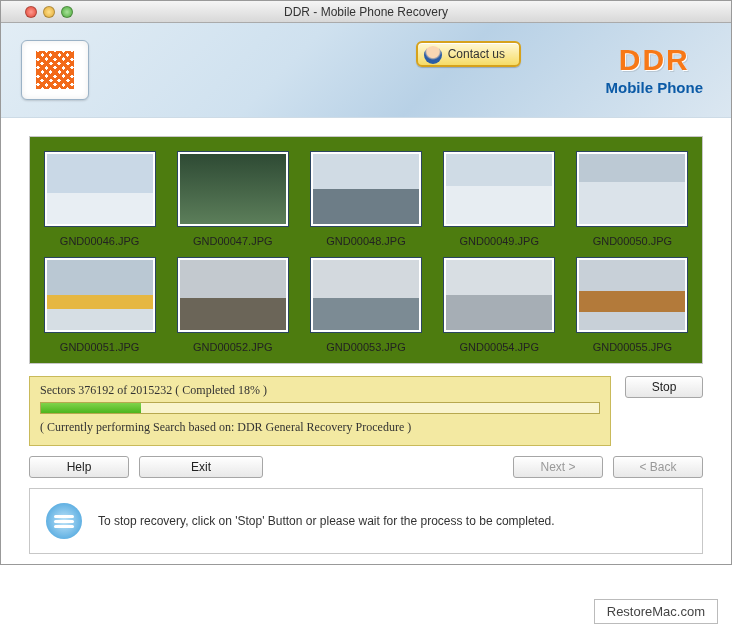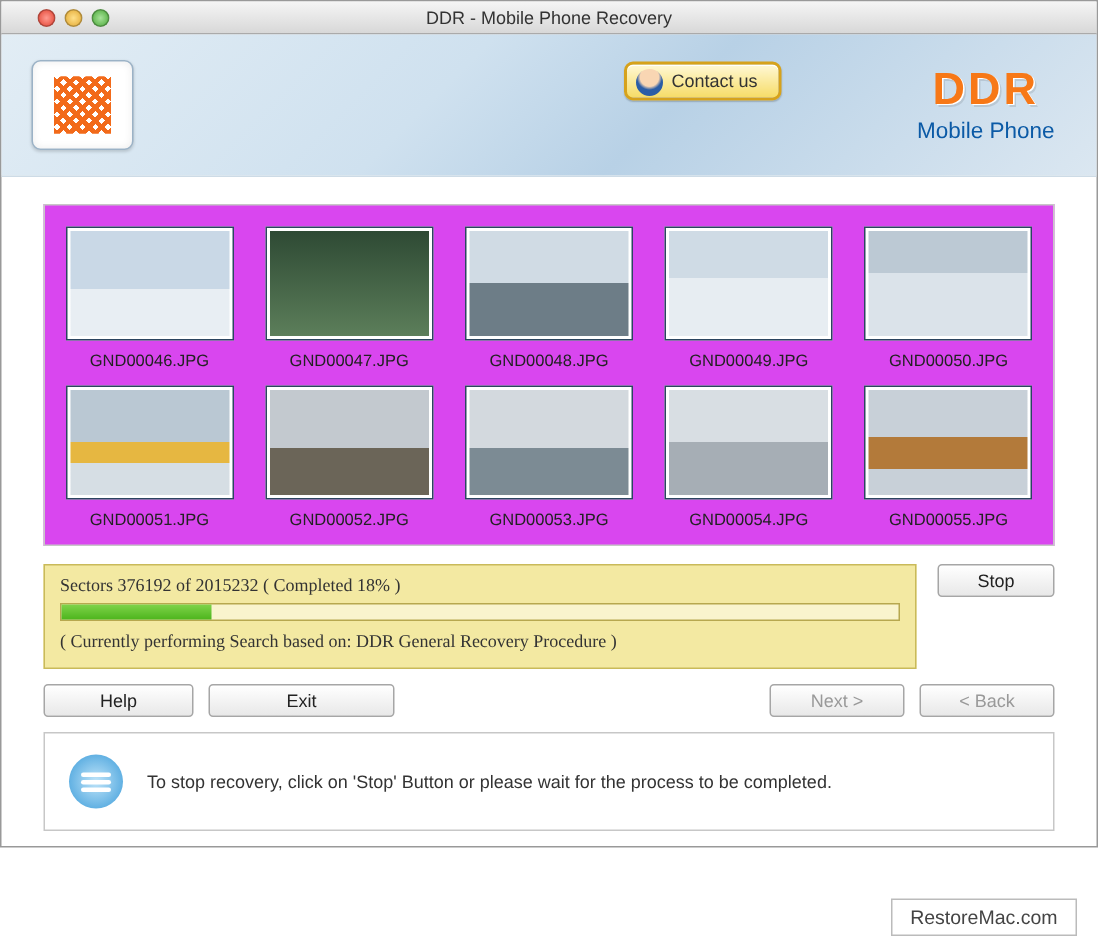--- a/index.html
+++ b/index.html
@@ -18,25 +18,25 @@
 .banner { height: 95px; background: linear-gradient(135deg,#e2edf5 0%,#cfe1ef 40%,#b8d1e6 60%,#dbe7f1 100%); position: relative; border-bottom: 1px solid #cddbe6; display:flex; align-items:center; padding:0 20px; }
 .banner-logo { width:68px; height:60px; background:#fff; border:1px solid #9bb2c6; border-radius:6px; display:flex; align-items:center; justify-content:center; box-shadow: inset 0 0 6px rgba(0,0,0,.08), 0 1px 2px rgba(0,0,0,.15); }
 .hatch { width:38px; height:38px; background:
   repeating-linear-gradient(45deg,#f26a1a 0 3px, transparent 3px 6px),
   repeating-linear-gradient(-45deg,#f26a1a 0 3px, transparent 3px 6px);
 }
 .contact-btn { position:absolute; right:210px; top:18px; height:26px; padding:0 14px 0 30px; border:2px solid #d6a21c; border-radius:6px; background: linear-gradient(#fff8d6,#f6dc67); color:#333; font-size:12px; display:flex; align-items:center; box-shadow: inset 0 1px 0 #fff, 0 1px 1px rgba(0,0,0,.2); cursor:pointer; }
 .contact-btn .av { position:absolute; left:6px; top:3px; width:18px; height:18px; border-radius:50%; background: radial-gradient(circle at 50% 30%,#f9d6b3 0 40%,#2b5da6 55% 100%); }
 .brand { position:absolute; right:28px; top:20px; text-align:center; }
 .brand .ddr { font-size:30px; font-weight:bold; color:#f77817; text-shadow:1px 1px 0 #fff, 2px 2px 0 rgba(0,0,0,.1); letter-spacing:2px; }
-.brand .sub { font-size:15px; color:#0b5aa6; font-weight:normal; margin-top:2px; }
+.brand .sub { font-size:15px; color:#0b5aa6; font-weight:bold; margin-top:2px; }
 
 .content { padding: 18px 28px 10px; }
 
-.gallery { border:1px solid #c7c7c7; background:#d946ef; padding:14px 10px 10px; }
+.gallery { border:1px solid #c7c7c7; background:#4d7c0f; padding:14px 10px 10px; }
 .grid { display:grid; grid-template-columns: repeat(5,1fr); gap:10px 14px; }
 .cell { display:flex; flex-direction:column; align-items:center; }
 .thumb { width:112px; height:76px; border:1px solid #2b4560; padding:2px; background:#fff; }
 .ph { width:100%; height:100%; }
 .cap { margin-top:8px; font-size:11px; color:#222; }
 
 
 .s0 { background: linear-gradient(#c9d8e6 55%, #e8eef3 55%); }
 .s1 { background: linear-gradient(#2e4a34,#5c7e5a); }
 .s2 { background: linear-gradient(#d0dbe4 50%,#6d7d87 50%); }

